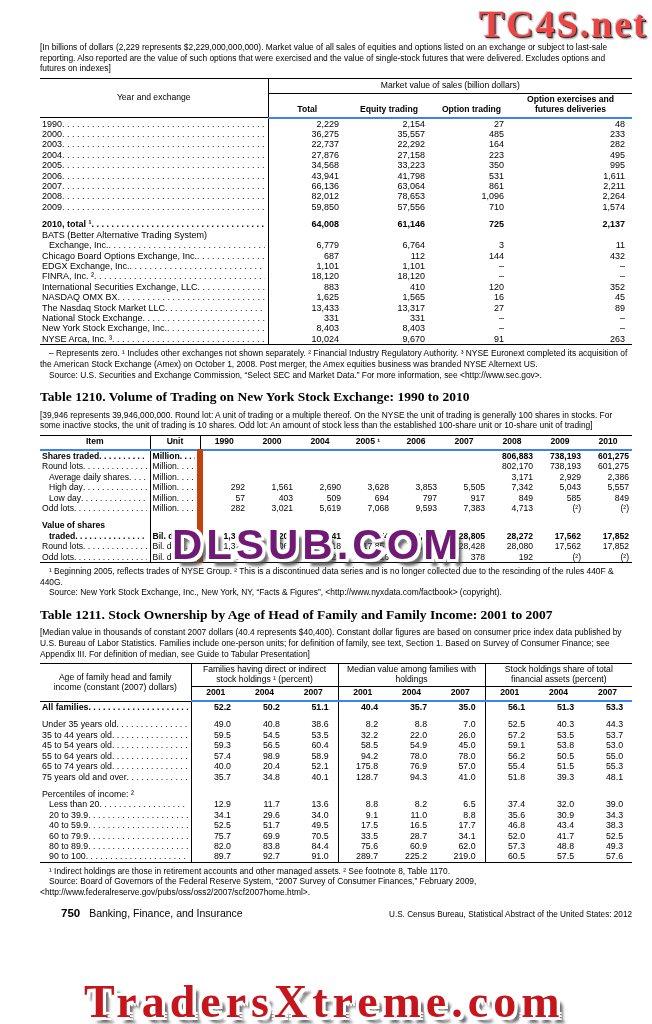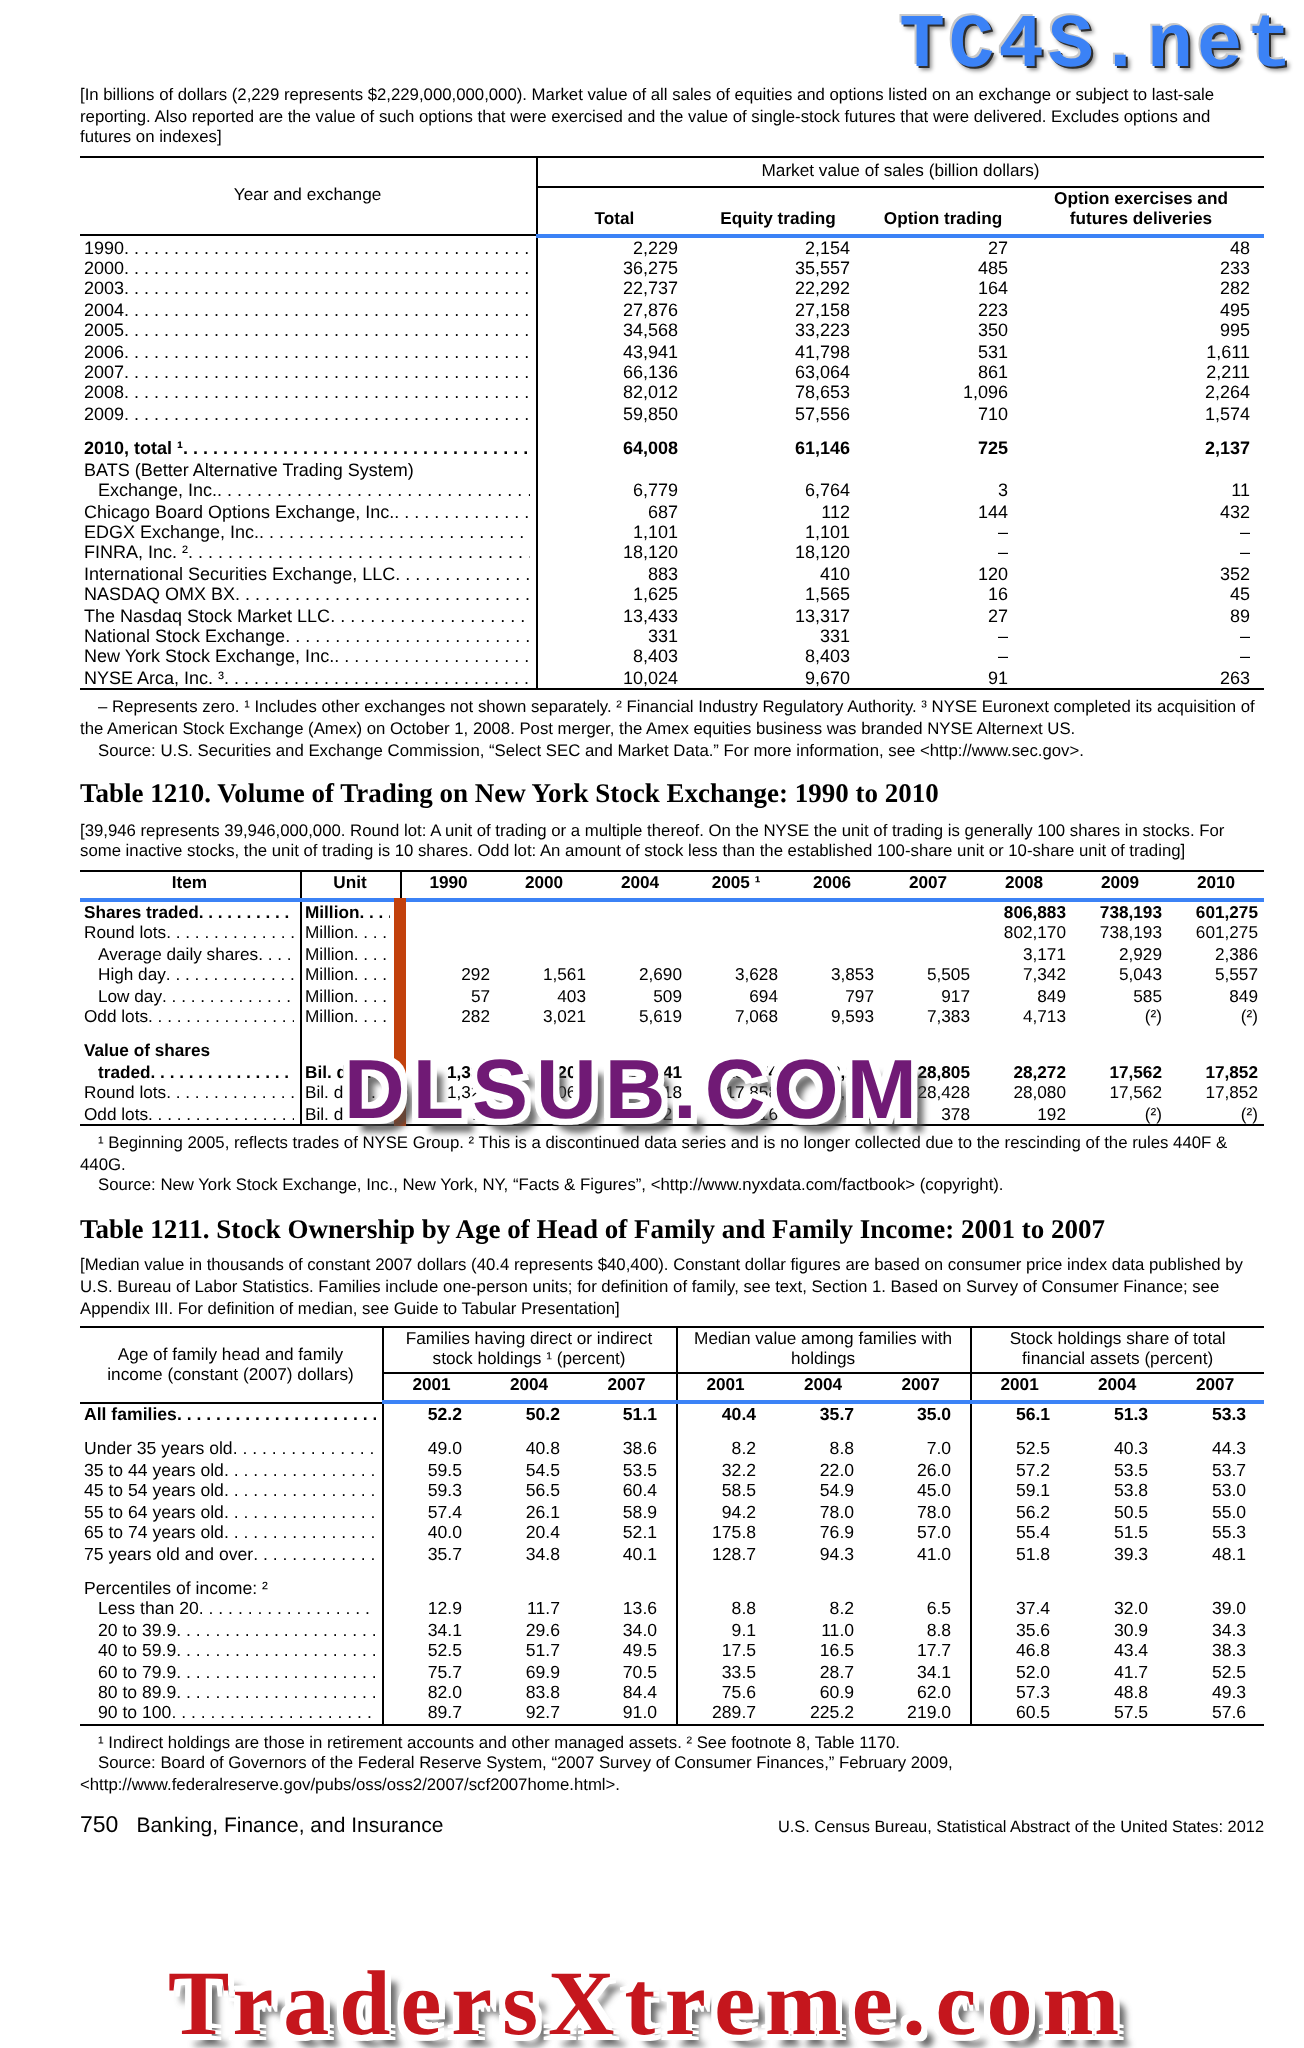--- a/index.html
+++ b/index.html
@@ -38,27 +38,27 @@
   .t1211 td.val { padding-right:9px; }
   tr.bold td { font-weight:bold; }
   tr.space td { padding-top:7px; }
 
   .lw { display:flex; overflow:hidden; }
   .lbl { white-space:pre; }
   .dots { flex:1 1 auto; overflow:hidden; white-space:nowrap; }
   .dots::after { content:" . . . . . . . . . . . . . . . . . . . . . . . . . . . . . . . . . . . . . . . . . . . . . . . . . . . . . . . . . . . . . . . . . . . . . . . . . . . . . . . ."; }
 
   .footer { display:flex; align-items:baseline; width:592px; margin-top:9px; }
-  .pageno { font-size:11.5px; font-weight:normal; margin-right:9px; }
+  .pageno { font-size:11.5px; font-weight:bold; margin-right:9px;margin-left:21px; }
   .section-name { font-size:10.5px; }
   .credit { margin-left:auto; font-size:8.2px; }
 
   .wm { position:absolute; font-weight:bold; white-space:nowrap; pointer-events:none; z-index:5; }
-  .wm-top { top:2px; right:4px; font-family:Liberation Mono, monospace; font-size:38px; letter-spacing:2px;
-            color:#3b82f6;
+  .wm-top { top:2px; right:4px; font-family:Liberation Serif, serif; font-size:38px; letter-spacing:2px;
+            color:#ef4444;
             text-shadow:-1px -1px 0 #c9c9c9, 1px 1px 0 #2e2e2e, 2px 2px 2px rgba(0,0,0,0.45); }
   .wm-mid { top:521px; left:172px; font-size:42px; letter-spacing:4px; color:#701a75;
             text-shadow:-3px -3px 0 #fff, 3px -3px 0 #fff, -3px 3px 0 #fff, 3px 3px 0 #fff,
                         -3px 0 0 #fff, 3px 0 0 #fff, 0 -3px 0 #fff, 0 3px 0 #fff,
                         6px 7px 3px rgba(70,70,70,0.8); }
   .wm-bottom { bottom:-4px; left:84px; font-family:"Liberation Serif", serif; font-size:46px;
                letter-spacing:5px; color:#c5161d;
                text-shadow:-3px -3px 0 #fff, 3px -3px 0 #fff, -3px 3px 0 #fff, 3px 3px 0 #fff,
                            -3px 0 0 #fff, 3px 0 0 #fff, 0 -3px 0 #fff, 0 3px 0 #fff,
                            6px 6px 3px rgba(70,70,70,0.8); }
@@ -718,21 +718,21 @@
             <td class="val">53.0</td>
           </tr>
           <tr>
             <td class="stub">
               <div class="lw">
                 <span class="lbl">55 to 64 years old</span>
                 <span class="dots"></span>
               </div>
             </td>
             <td class="val">57.4</td>
-            <td class="val">26.1</td>
+            <td class="val">98.9</td>
             <td class="val">58.9</td>
             <td class="val g">94.2</td>
             <td class="val">78.0</td>
             <td class="val">78.0</td>
             <td class="val g">56.2</td>
             <td class="val">50.5</td>
             <td class="val">55.0</td>
           </tr>
           <tr>
             <td class="stub">

